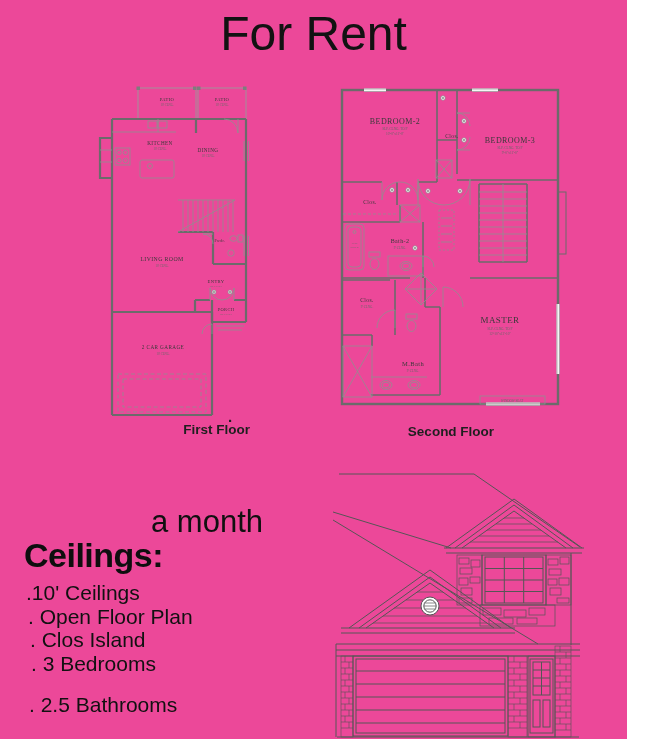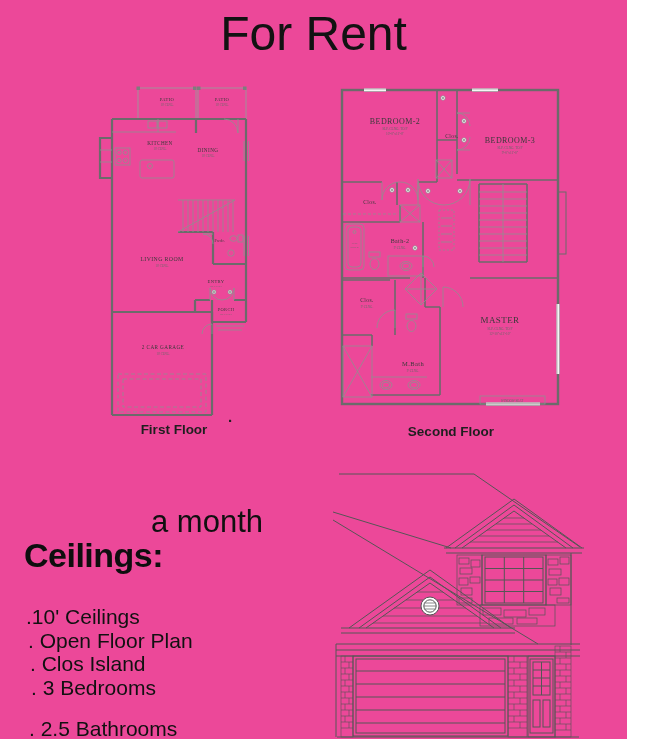--- a/index.html
+++ b/index.html
@@ -2,26 +2,26 @@
 <html><head>
 <meta charset="utf-8">
 <style>
   html,body{margin:0;padding:0;background:#fff;}
   #canvas{position:relative;width:627px;height:739px;background:#ec4899;overflow:hidden;
           font-family:"Liberation Sans",sans-serif;color:#141414;}
   .abs{position:absolute;}
   .title{left:0;right:0;top:6px;text-align:center;font-size:48px;font-weight:400;
          letter-spacing:0px;color:#121212;}
   .caption{font-size:13.5px;font-weight:700;color:#1f1f1f;text-align:center;}
-  .cap-first{left:98px;top:422px;width:152px;}
+  .cap-first{left:98px;top:422px;width:152px;text-align:right;}
   .cap-second{left:340px;top:424px;width:222px;}
   .cap-dot{left:228px;top:408px;font-size:15px;font-weight:700;color:#222;}
   .amonth{left:151px;top:504px;font-size:31px;font-weight:400;color:#101010;}
   .features-h{left:24px;top:536px;font-size:34px;font-weight:700;color:#0e0e0e;letter-spacing:-0.5px;}
-  .features{left:26px;top:605px;font-size:21px;font-weight:400;color:#111;}
+  .features{left:26px;top:581px;font-size:21px;font-weight:400;color:#111;}
   .features .fi{line-height:23.5px;white-space:nowrap;}
   .features .fi:nth-child(2){padding-left:2px;text-align:center;}
   .features .fi:nth-child(3){padding-left:4px;}
   .features .fi:nth-child(4){padding-left:5px;}
   .features .fi:nth-child(5){padding-left:3px;margin-top:18px;}
   .features .fi:nth-child(6){padding-left:4px;margin-top:4px;}
   svg{overflow:visible;display:block;}
   svg text{font-family:"Liberation Serif",serif;fill:#3a3a3a;text-anchor:middle;}
   .rm{letter-spacing:0.4px;}
   .sub{fill:#6a6a6a;}

